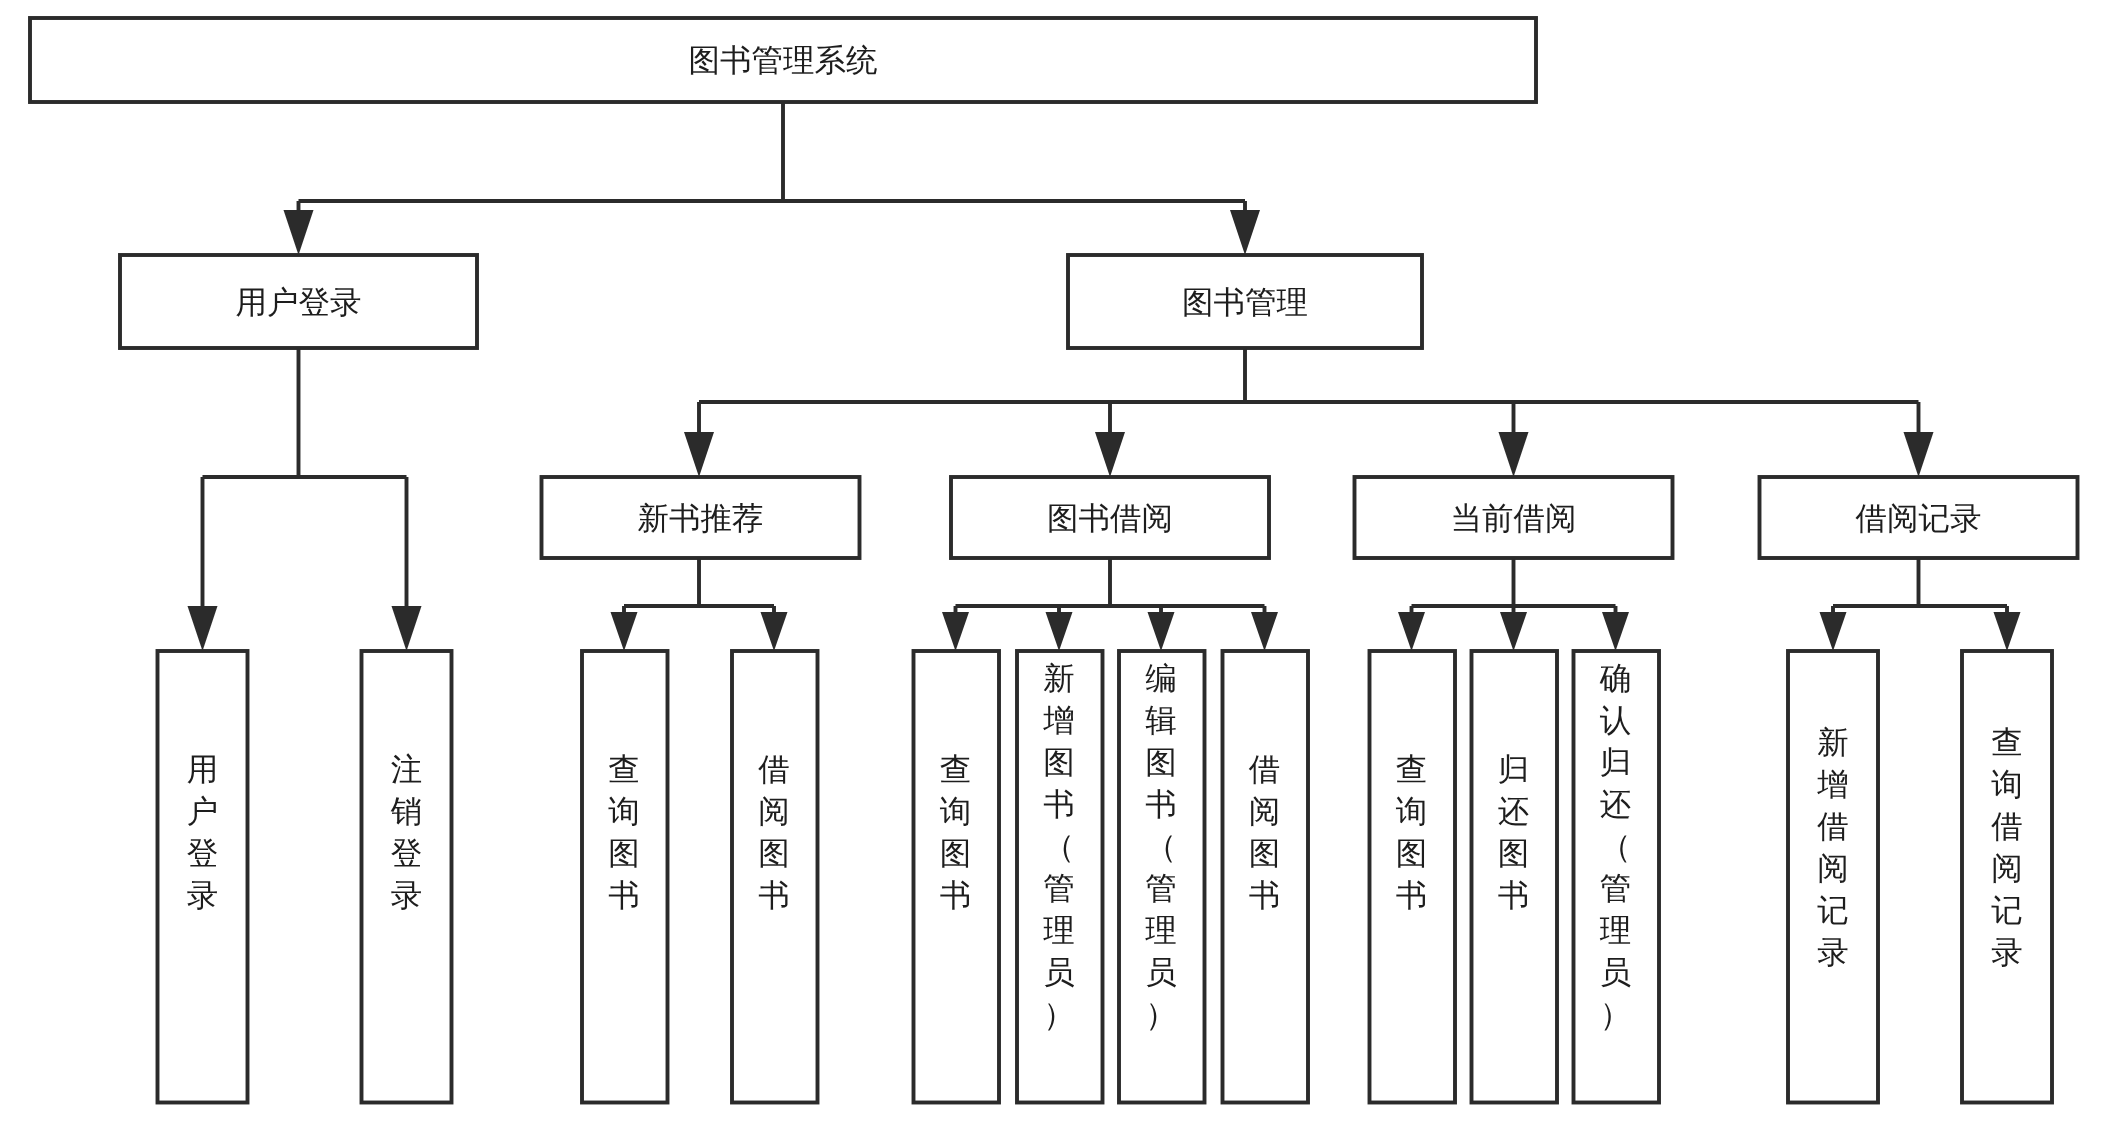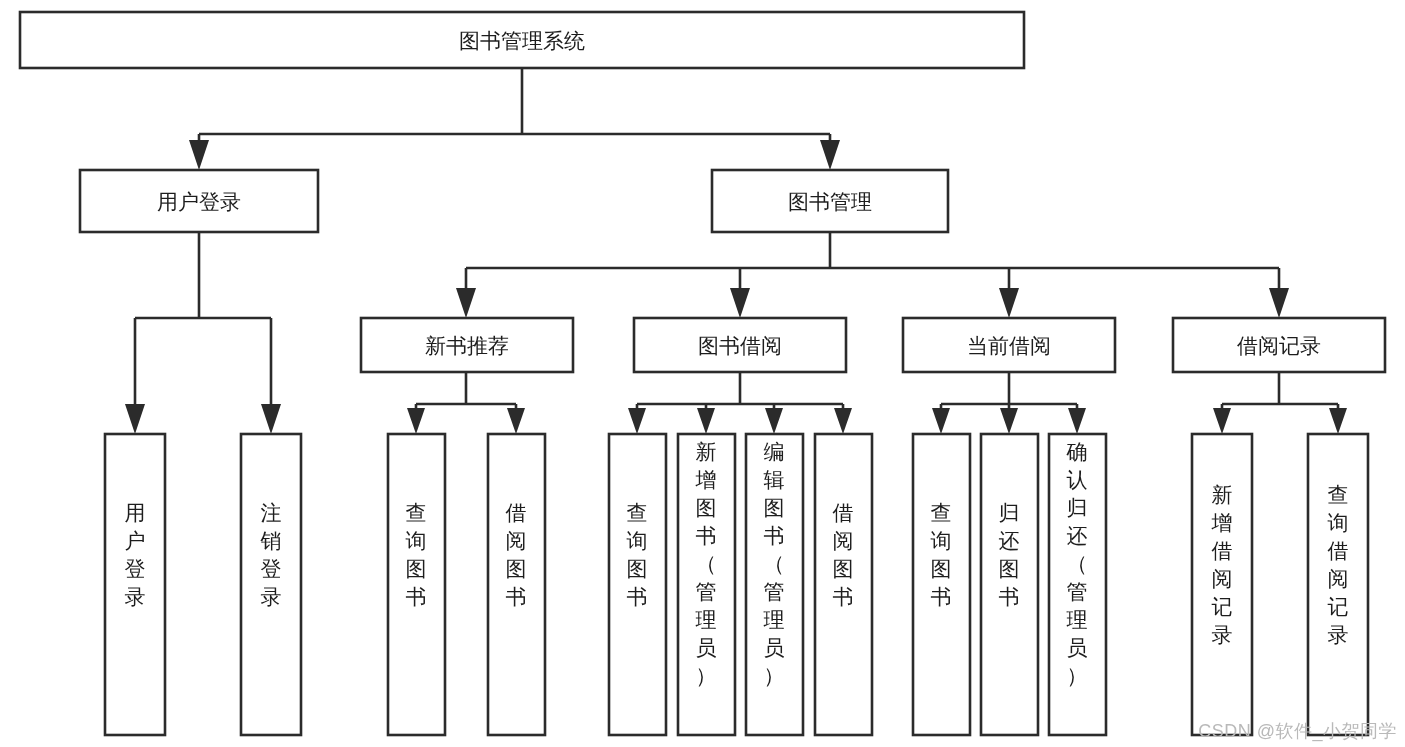--- a/index.html
+++ b/index.html
@@ -247,15 +247,14 @@
       <text class="node-label-v"><tspan x="1222" y="502">新</tspan><tspan x="1222" y="530">增</tspan><tspan x="1222" y="558">借</tspan><tspan x="1222" y="586">阅</tspan><tspan x="1222" y="614">记</tspan><tspan x="1222" y="642">录</tspan></text>
     </g>
 
     <g>
       <rect class="node-box" x="1308" y="434" width="60" height="301"></rect>
       <text class="node-label-v"><tspan x="1338" y="502">查</tspan><tspan x="1338" y="530">询</tspan><tspan x="1338" y="558">借</tspan><tspan x="1338" y="586">阅</tspan><tspan x="1338" y="614">记</tspan><tspan x="1338" y="642">录</tspan></text>
     </g>
 
   </svg>
 
-  <div class="watermark-text">CSDN @软件_小贺同学</div>
 
 </div>
 
 </body></html>

